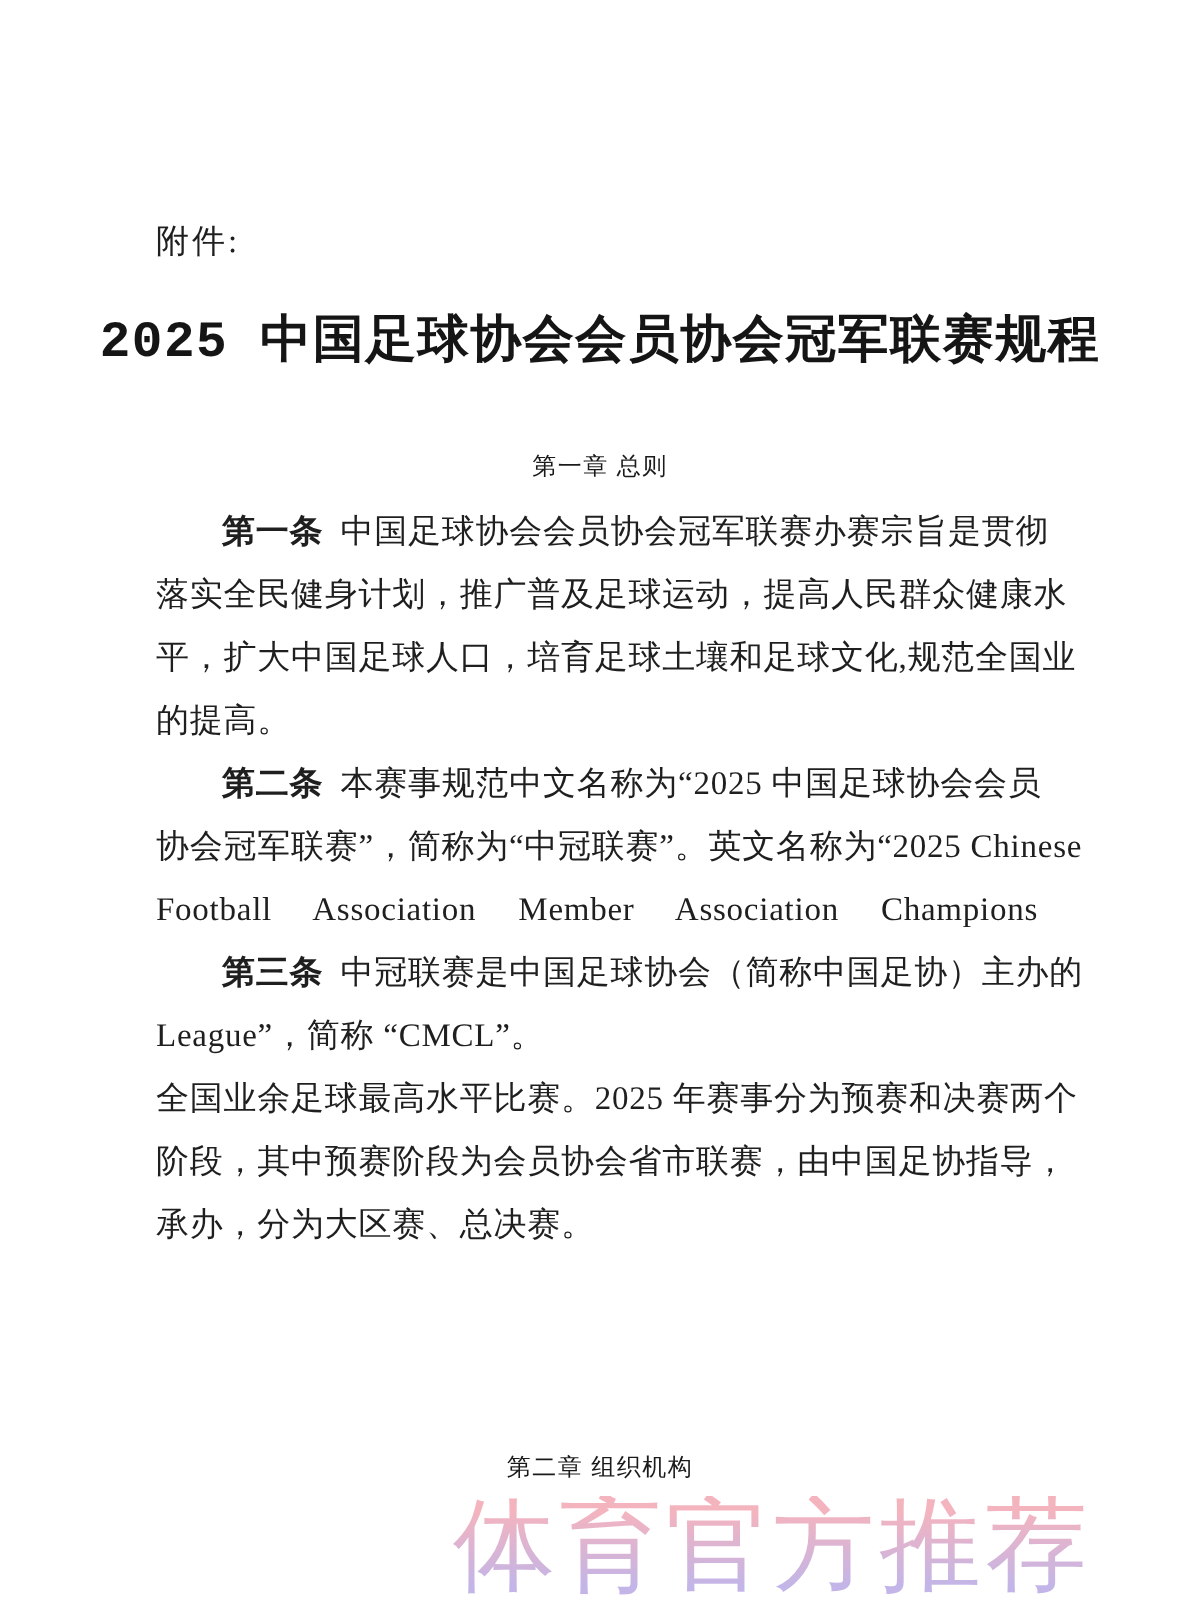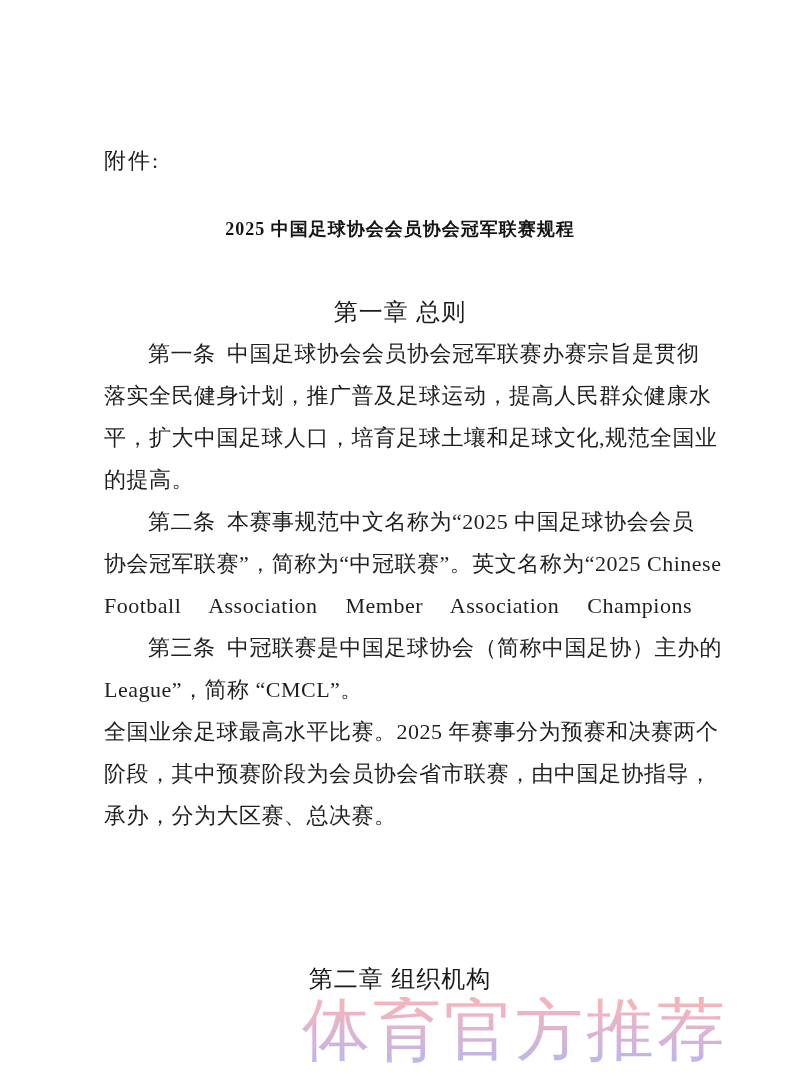--- a/index.html
+++ b/index.html
@@ -24,33 +24,34 @@
     line-height: 30px;
     letter-spacing: 2px;
     margin-top: 16px;
   }
   .doc-title {
     position: absolute;
     top: 210px;
     left: 0;
     width: 800px;
     text-align: center;
-    font-size: 18px;
+    font-size: 34px;
     font-weight: bold;
     line-height: 38px;
     letter-spacing: 1px;
     color: #151515;
+    font-family: Liberation Mono, monospace;
   }
   .chapter-heading {
     position: absolute;
     left: 0;
     width: 800px;
     text-align: center;
     font-family: "Liberation Sans", sans-serif;
-    font-size: 24px;
+    font-size: 16px;
     line-height: 32px;
     letter-spacing: 1px;
     color: #1a1a1a;
   }
   .chapter-1 { top: 296px; }
   .chapter-2 { top: 963px; }
   .document-body {
     position: absolute;
     top: 333px;
     left: 104px;
@@ -63,21 +64,21 @@
     text-align: justify;
     text-align-last: justify;
     white-space: nowrap;
     letter-spacing: 0.5px;
   }
   .line-first { text-indent: 2em; }
   .line-last {
     text-align-last: left;
     text-align: left;
   }
-  .article-label { font-weight: normal; }
+  .article-label { font-weight: bold; }
   .watermark {
     position: absolute;
     top: 997px;
     left: 0;
     width: 728px;
     text-align: right;
     font-size: 68px;
     line-height: 66px;
     letter-spacing: 3px;
     font-family: "Liberation Serif", serif;

